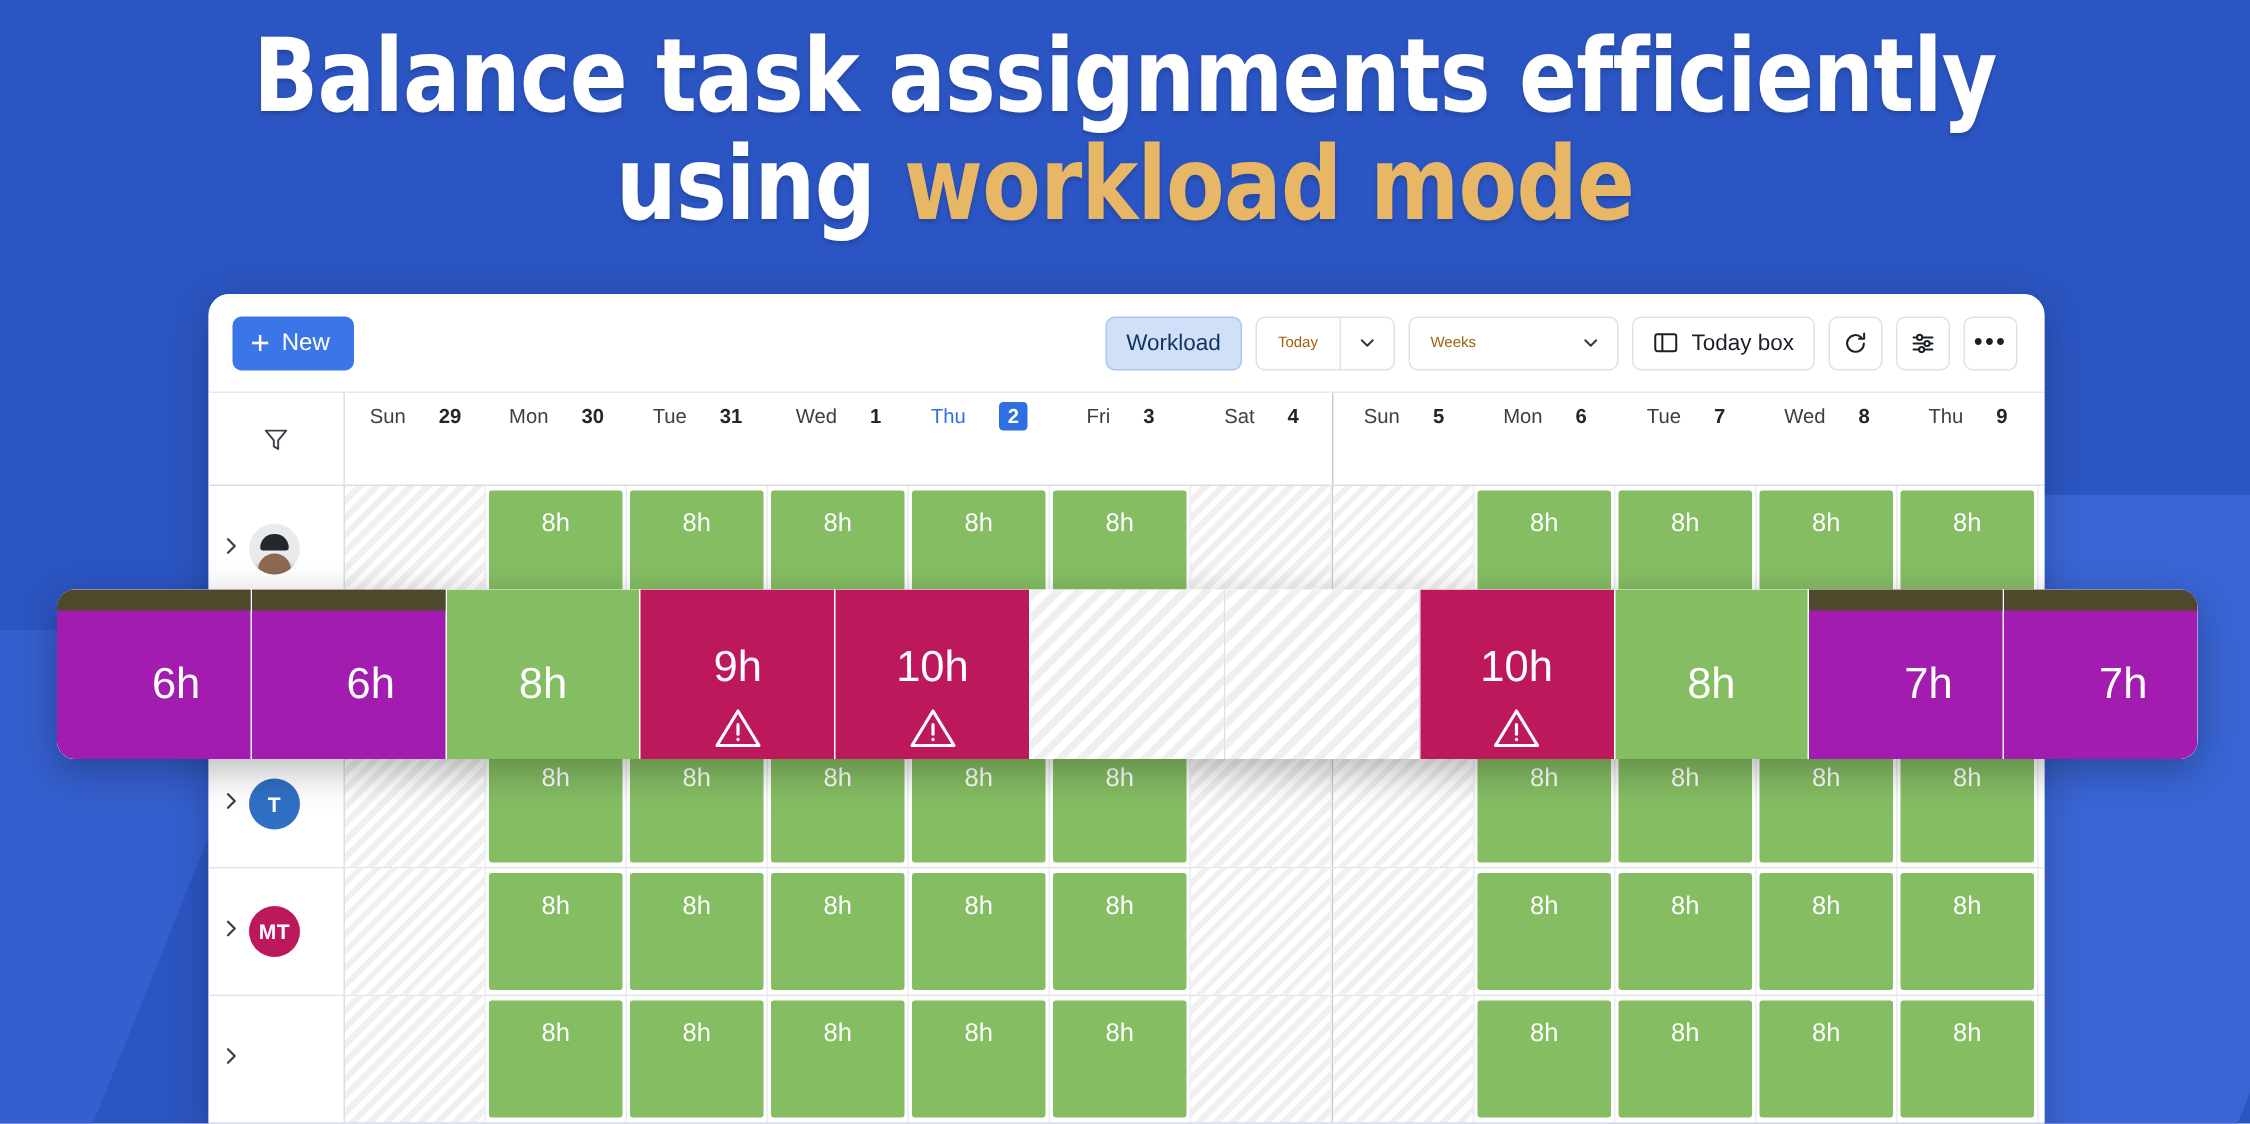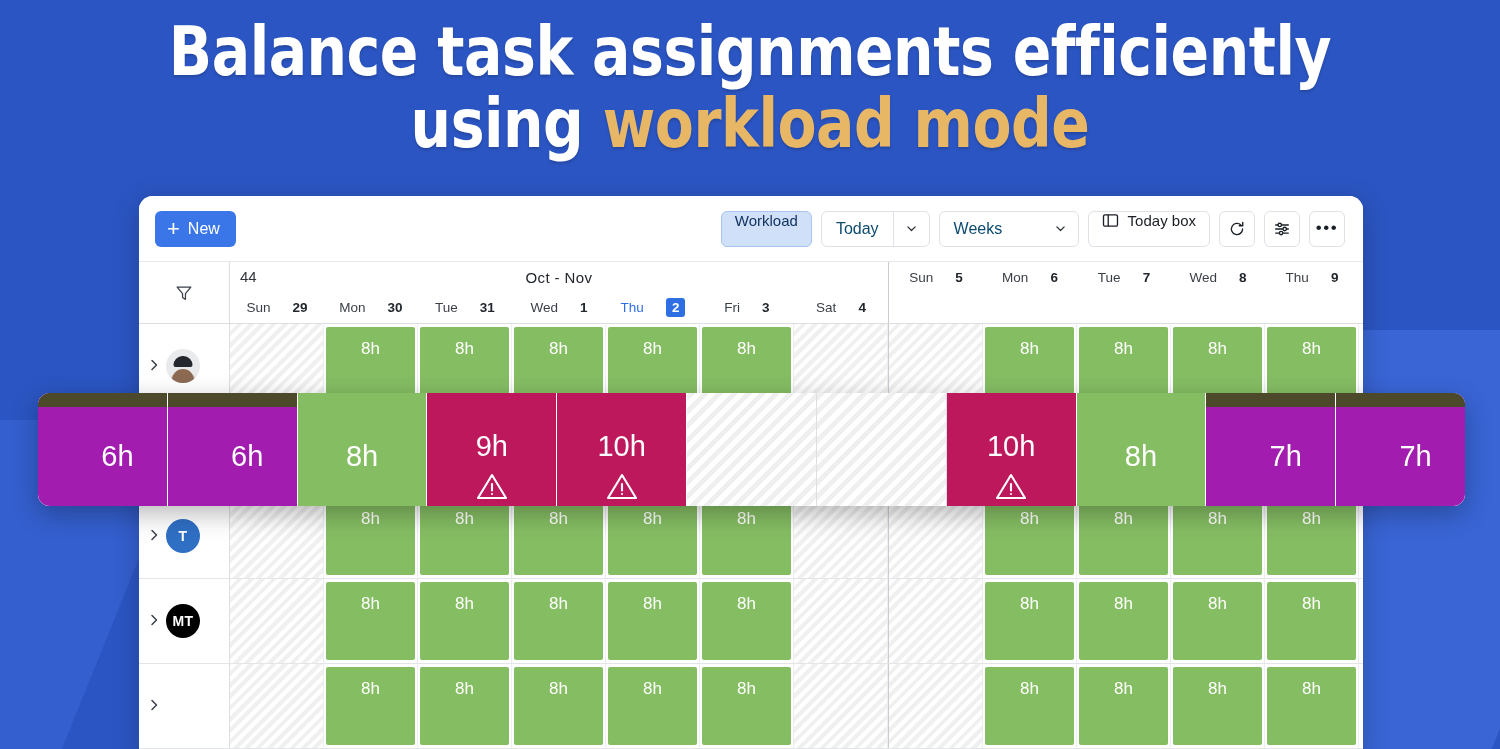--- a/index.html
+++ b/index.html
@@ -95,21 +95,21 @@
   }
   .new-btn .plus { font-size: 22px; line-height: 1; font-weight: 300; }
   .toolbar-spacer { flex: 1; }
   .tb-group { display: flex; align-items: center; gap: 9px; }
 
   .tb-btn {
     height: 36px;
     border: 1px solid #dfe1e6;
     border-radius: 6px;
     background: #fff;
-    display: flex; 
+    display: flex; align-items: center;
     padding: 0 13px;
     font-size: 15px;
     color: #1b1f26;
     cursor: pointer;
     white-space: nowrap;
   }
   .tb-btn.active {
     background: #cfe0f8;
     border-color: #a9c6ef;
     color: #10305e;
@@ -118,21 +118,21 @@
     height: 36px;
     border: 1px solid #dfe1e6;
     border-radius: 6px;
     background: #fff;
     display: flex; align-items: stretch;
     overflow: hidden;
   }
   .tb-split .seg {
     display: flex; align-items: center;
     padding: 0 14px;
-    font-size: 16px; color: #0c4a6e;
+    font-size: 10px; color: #a16207;
     cursor: pointer;
   }
   .tb-split .divider { width: 1px; background: #dfe1e6; }
   .tb-split .chev { display:flex; align-items:center; padding: 0 11px; cursor:pointer; }
   .tb-wide { width: 140px; justify-content: space-between; }
   .icon-btn {
     width: 36px; height: 36px;
     border: 1px solid #dfe1e6;
     border-radius: 6px;
     background: #fff;
@@ -408,24 +408,20 @@
   <div class="grid-head">
     <div class="head-left">
       <span style="display:flex;">
         <svg width="20" height="20" viewBox="0 0 22 22" fill="none" stroke="#3b4049" stroke-width="1.4" stroke-linejoin="round">
           <path d="M3.5 4.5 H18.5 L12.6 11.6 V18 L9.4 16 V11.6 Z"></path>
         </svg>
       </span>
     </div>
     <div class="head-weeks">
         <div class="week-block">
-          <div class="week-top">
-            <span class="week-num">44</span>
-            <span class="week-month">Oct  -  Nov</span>
-          </div>
           <div class="week-days">
             <div class="day-col">
               <span class="dname">Sun</span>
               <span class="dnum">29</span>
             </div>
             <div class="day-col">
               <span class="dname">Mon</span>
               <span class="dnum">30</span>
             </div>
             <div class="day-col">
@@ -670,21 +666,21 @@
               </div>
             </div>
           </div>
         </div>
       </div>
       <div class="row">
         <div class="row-left">
           <span class="chev-right"><svg width="11" height="14" viewBox="0 0 11 14" fill="none" stroke="#3b4049" stroke-width="1.5" stroke-linecap="round" stroke-linejoin="round">
               <path d="M3 2.5 L7.5 7 L3 11.5"></path>
             </svg></span>
-          <div class="avatar" style="background: #000000;">
+          <div class="avatar" style="background: #be185d;">
             <span>MT</span>
           </div>
         </div>
         <div class="row-cells">
           <div class="week-cells">
             <div class="cell weekend"></div>
             <div class="cell">
               <div class="chip green">
                 <span>8h</span>
               </div>

